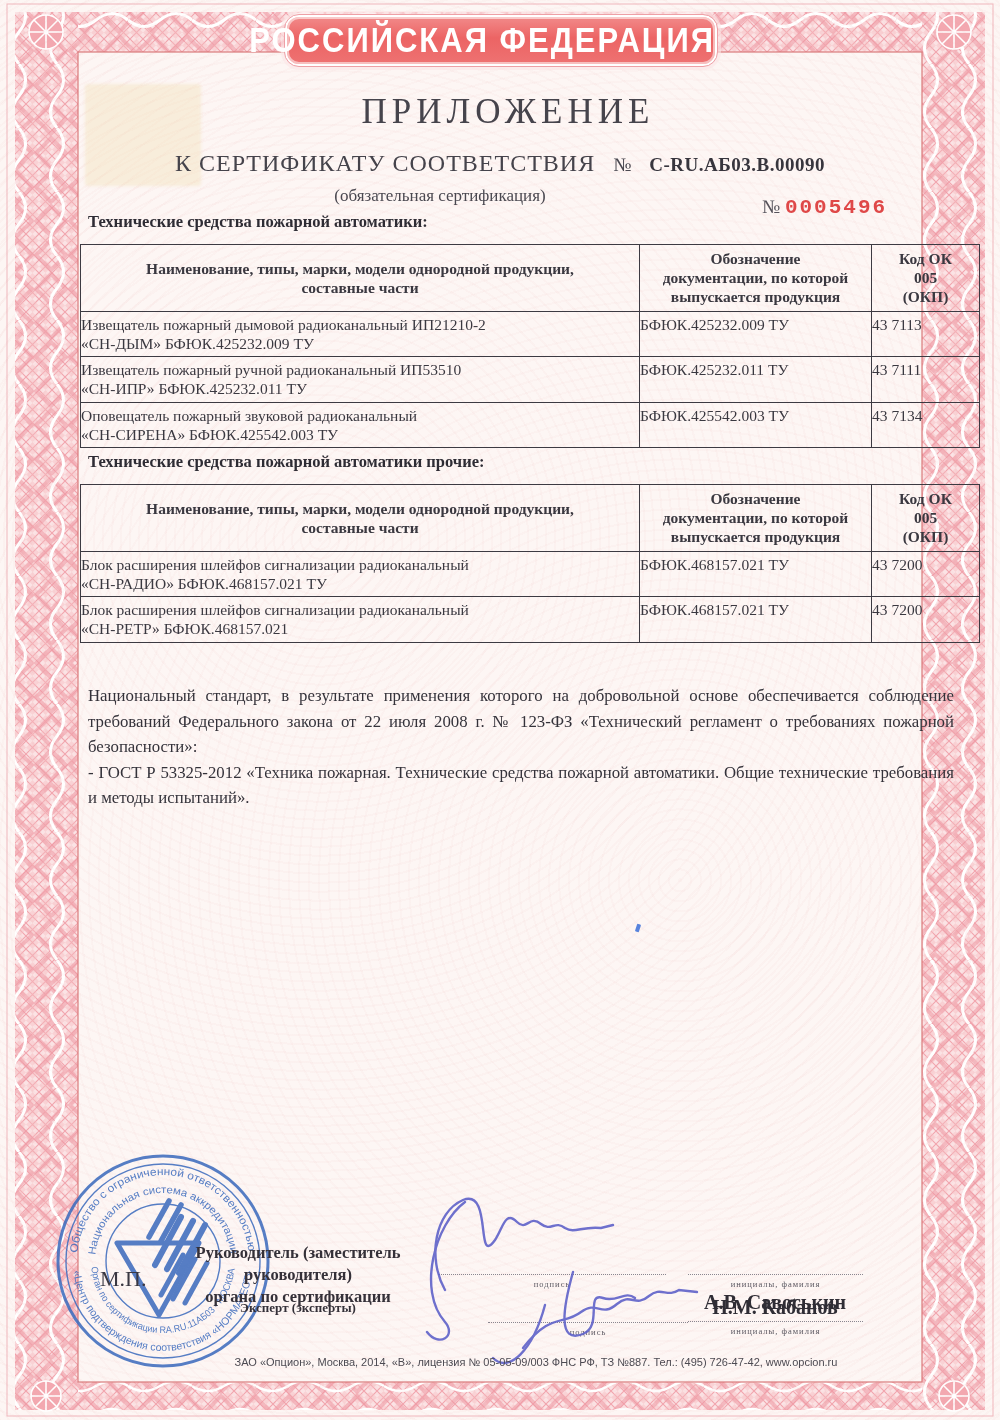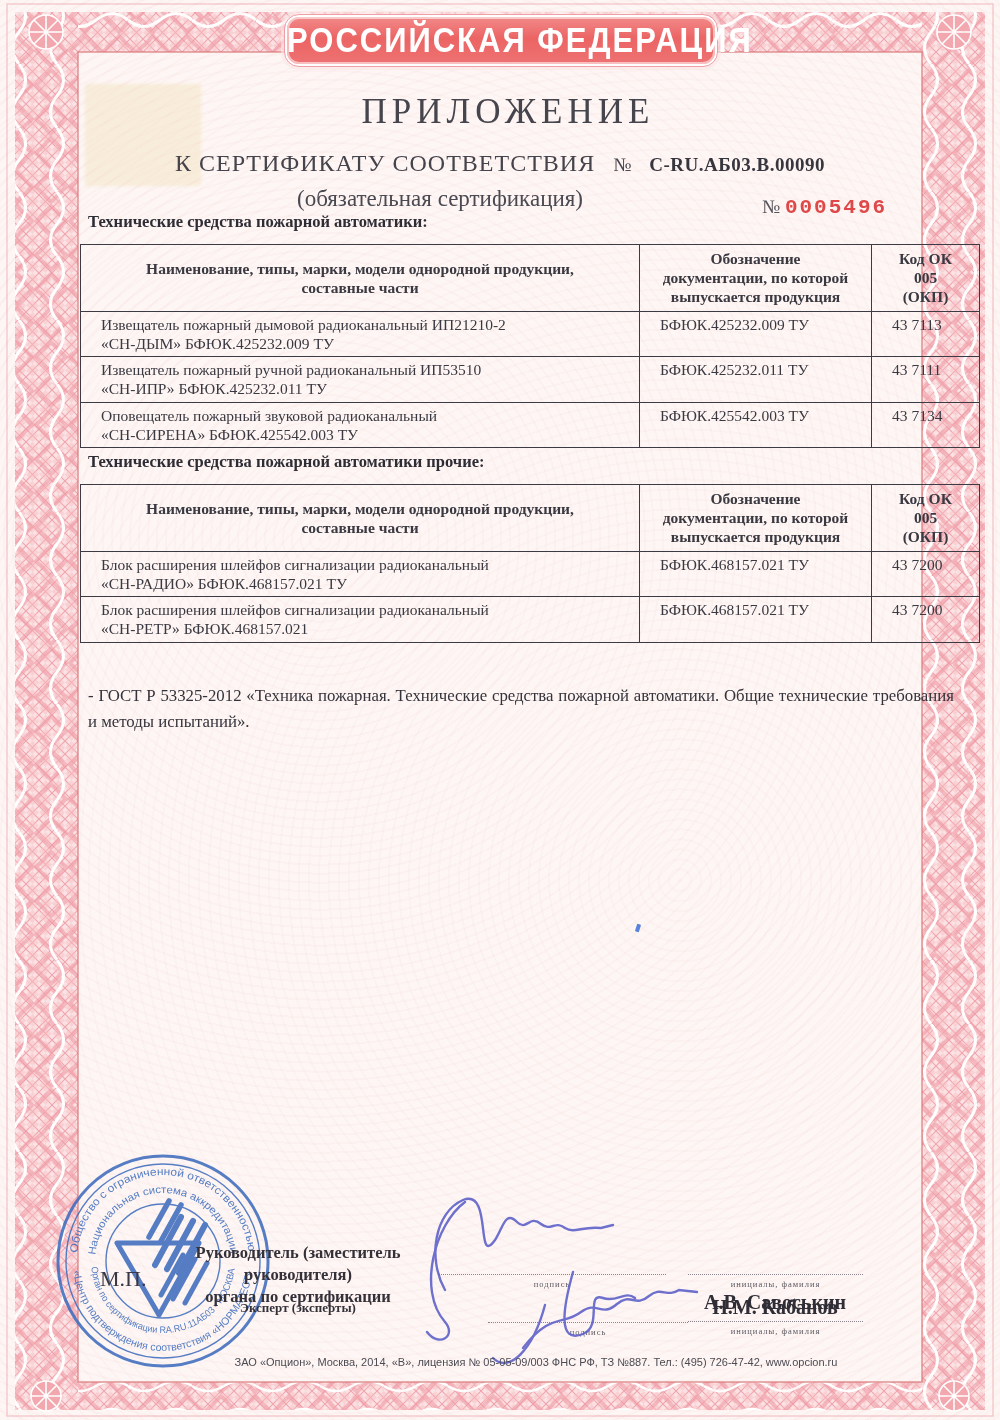--- a/index.html
+++ b/index.html
@@ -7,39 +7,39 @@
         font-family:"Liberation Serif", serif;color:#3a3840;}
   .texture{position:absolute;inset:0;pointer-events:none;
     background-image:
       repeating-radial-gradient(circle at 32% 38%, rgba(230,160,160,0.055) 0 2px, transparent 2px 9px),
       repeating-radial-gradient(circle at 68% 62%, rgba(230,160,160,0.05) 0 2px, transparent 2px 10px);}
   .border-svg{position:absolute;left:0;top:0;}
   .banner{position:absolute;left:285px;top:15px;width:428px;height:47px;border-radius:14px;
       background:linear-gradient(180deg,#f28a8a 0%,#ec6464 45%,#ee7272 100%);
       border:2.5px solid #ffffff;outline:1px solid #eeA0a6;
       box-shadow:inset 0 0 0 2px rgba(255,255,255,0.55), 0 0 0 4px rgba(252,230,230,0.6);
-      display:flex;align-items:center;justify-content:flex-start;}
+      display:flex;align-items:center;justify-content:flex-end;}
   .banner span{color:#fff;font-family:"Liberation Sans",sans-serif;font-weight:bold;
       font-size:31px;letter-spacing:2px;transform:scaleY(1.12);white-space:nowrap;}
   .doc-title{position:absolute;left:8px;width:1000px;top:92px;text-align:center;
       font-size:35px;letter-spacing:5px;color:#46444c;}
   .subtitle-row{position:absolute;left:0;width:1000px;top:150px;display:flex;
       justify-content:center;align-items:baseline;gap:18px;}
   .subtitle{font-size:24px;letter-spacing:1px;color:#45434b;}
   .cert-sign{font-size:19px;color:#4a4850;}
   .cert-number{font-size:19px;font-weight:bold;color:#37353d;letter-spacing:0.5px;}
   .cert-type{position:absolute;left:280px;top:186px;width:320px;text-align:center;
-      font-size:23px;color:#4a4850;}
+      font-size:17px;color:#4a4850;}
   .blank-no{position:absolute;left:762px;top:196px;font-size:19px;color:#55525a;white-space:nowrap;}
   .blank-no .digits{font-family:"Liberation Mono",monospace;font-size:21px;font-weight:bold;
       color:#df4848;letter-spacing:2px;}
   .sec-heading{position:absolute;font-size:16.5px;font-weight:bold;color:#2e2c34;}
   .prod-table{position:absolute;left:80px;width:860px;border-collapse:collapse;table-layout:fixed;border-radius:18px;}
   .prod-table th,.prod-table td{border:1.6px solid #3c3a42;font-size:15.5px;line-height:1.24;
-      padding:3px 20px;vertical-align:top;white-space:pre-line;}
+      padding:3px 0;vertical-align:top;white-space:pre-line;}
   .prod-table th{font-weight:bold;text-align:center;vertical-align:middle;padding:4px 6px;}
   .col-name{width:546px;} .col-doc{width:219px;} .col-code{width:95px;}
   .std-text{position:absolute;left:88px;top:683px;width:866px;font-size:16.8px;
       line-height:25.5px;text-align:justify;color:#34323a;}
   .artifact{position:absolute;left:85px;top:84px;width:116px;height:102px;
       background:rgba(236,216,156,0.28);border-radius:3px;filter:blur(1.5px);}
   .speck{position:absolute;left:636px;top:924px;width:4px;height:8px;background:#3a6fd8;
       transform:rotate(18deg);border-radius:1px;opacity:.85;}
   .mp-label{position:absolute;left:84px;top:1266px;font-size:22px;color:#3a3842;margin-left:16px;}
   .role-block{position:absolute;left:148px;top:1242px;width:300px;text-align:center;
@@ -201,20 +201,21 @@
     <tr>
       <td>Блок расширения шлейфов сигнализации радиоканальный
 «СН-РЕТР» БФЮК.468157.021</td>
       <td>БФЮК.468157.021 ТУ</td>
       <td>43 7200</td>
     </tr>
   </tbody>
     </table>
 
   <div class="std-text">
+    <div>Национальный стандарт, в результате применения которого на добровольной основе обеспечивается соблюдение требований Федерального закона от 22 июля 2008 г. № 123-ФЗ «Технический регламент о требованиях пожарной безопасности»:</div>
     <div>- ГОСТ Р 53325-2012 «Техника пожарная. Технические средства пожарной автоматики. Общие технические требования и методы испытаний».</div>
   </div>
 
   <svg class="stamp-svg" width="222" height="222" viewBox="-111 -111 222 222">
     <g fill="none" stroke="#3f6dbe">
       <circle r="105" stroke-width="3"></circle>
       <circle r="97" stroke-width="1.4"></circle>
       <circle r="57" stroke-width="1.4"></circle>
     </g>
     <defs>

